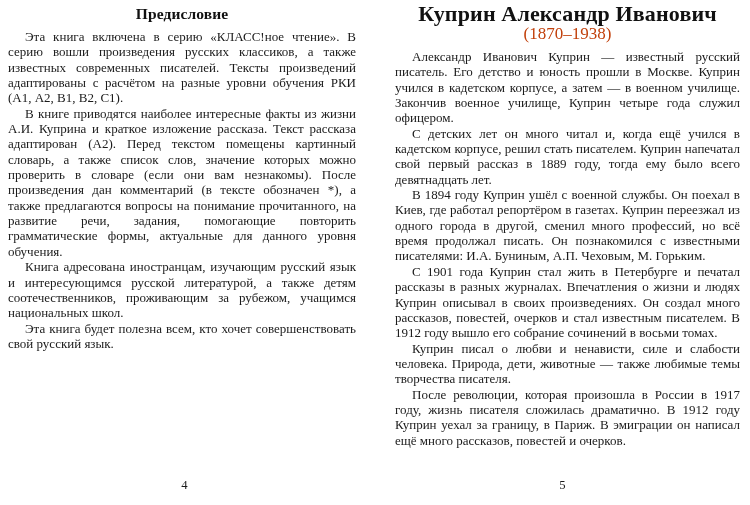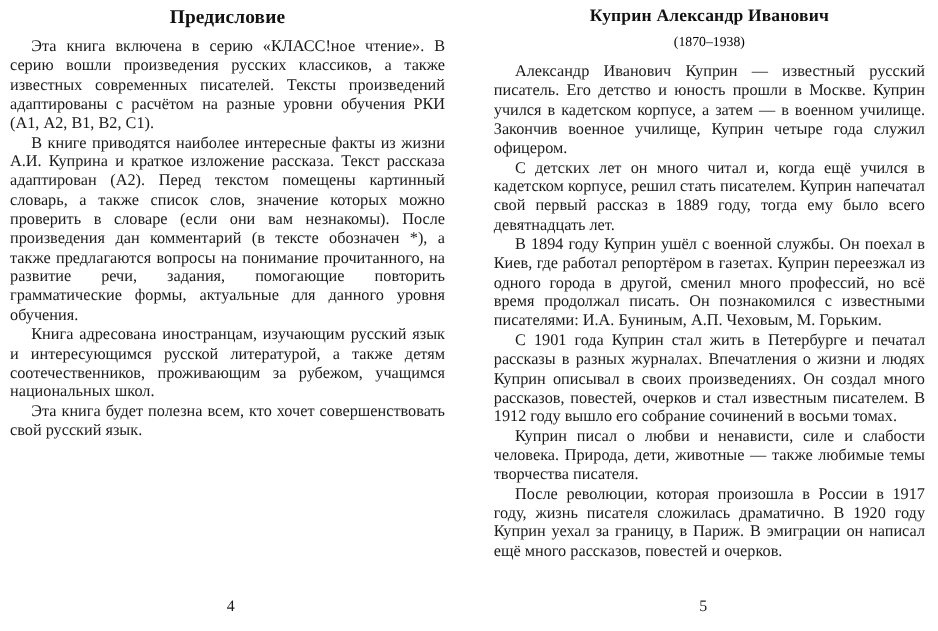--- a/index.html
+++ b/index.html
@@ -49,32 +49,32 @@
   }
 
   .page-left .page-heading {
     font-size: 15.5px;
     line-height: 16px;
     padding-top: 6px;
     letter-spacing: 0.1px;
   }
 
   .page-right .page-heading {
-    font-size: 14px;
+    font-size: 22px;
     line-height: 18px;
     padding-top: 5px;
     letter-spacing: 0.15px;
   }
 
   .page-subheading {
     text-align: center;
-    font-size: 11px;
+    font-size: 17px;
     line-height: 14px;
     margin: 4px 0 0 0;
-    color: #000000;
+    color: #c2410c;
   }
 
   .body-text {
     margin: 0;
     padding: 0;
   }
 
   .body-text p {
     margin: 0;
     text-indent: 17px;
@@ -136,19 +136,19 @@
     <h1 class="page-heading">Куприн Александр Иванович</h1>
 
     <div class="page-subheading">(1870–1938)</div>
 
     <div class="body-text">
       <p>Александр Иванович Куприн — известный русский писатель. Его детство и юность прошли в Москве. Куприн учился в кадетском корпусе, а затем — в военном училище. Закончив военное училище, Куприн четыре года служил офицером.</p>
       <p>С детских лет он много читал и, когда ещё учился в кадетском корпусе, решил стать писателем. Куприн напечатал свой первый рассказ в 1889 году, тогда ему было всего девятнадцать лет.</p>
       <p>В 1894 году Куприн ушёл с военной службы. Он поехал в Киев, где работал репортёром в газетах. Куприн переезжал из одного города в другой, сменил много профессий, но всё время продолжал писать. Он познакомился с известными писателями: И.А. Буниным, А.П. Чеховым, М. Горьким.</p>
       <p>С 1901 года Куприн стал жить в Петербурге и печатал рассказы в разных журналах. Впечатления о жизни и людях Куприн описывал в своих произведениях. Он создал много рассказов, повестей, очерков и стал известным писателем. В 1912 году вышло его собрание сочинений в восьми томах.</p>
       <p>Куприн писал о любви и ненависти, силе и слабости человека. Природа, дети, животные — также любимые темы творчества писателя.</p>
-      <p>После революции, которая произошла в России в 1917 году, жизнь писателя сложилась драматично. В 1920 году Куприн уехал за границу, в Париж. В эмиграции он написал ещё много рассказов, повестей и очерков.</p>
+      <p>После революции, которая произошла в России в 1917 году, жизнь писателя сложилась драматично. В 1912 году Куприн уехал за границу, в Париж. В эмиграции он написал ещё много рассказов, повестей и очерков.</p>
     </div>
 
     <div class="page-number">5</div>
   </div>
 
 </div>
 
 </body></html>

